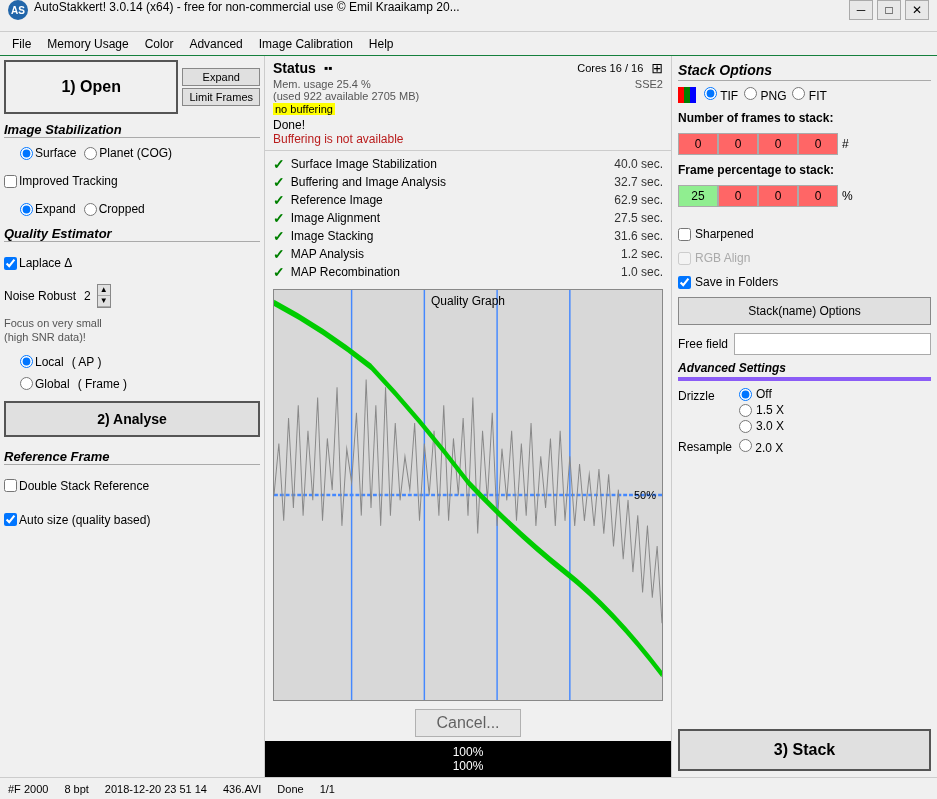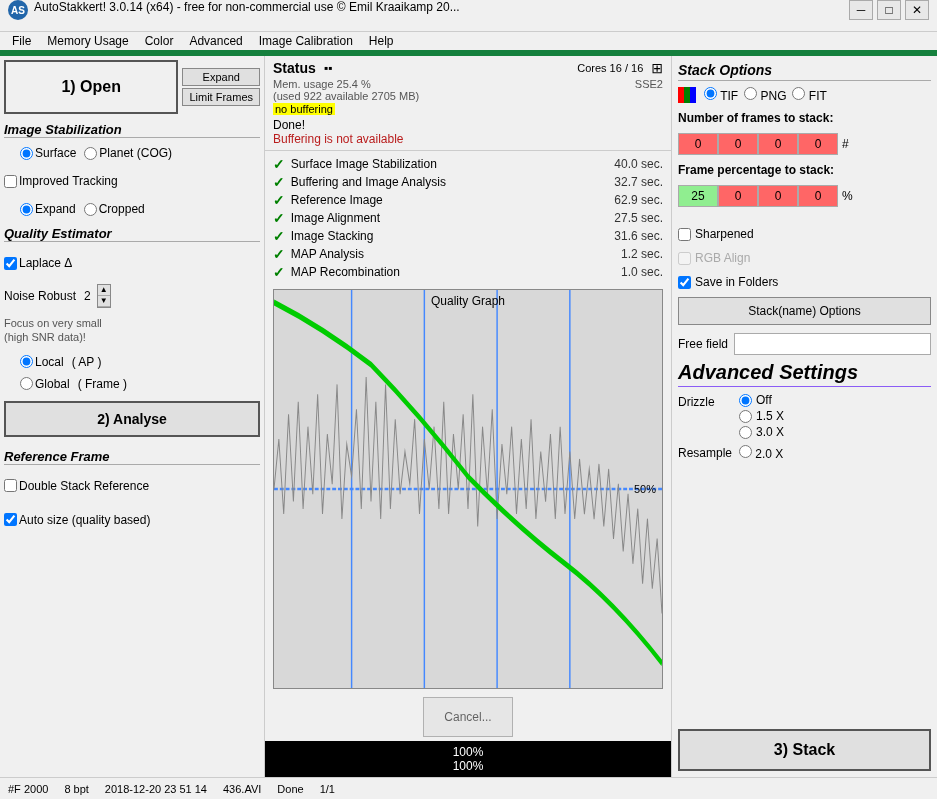--- a/index.html
+++ b/index.html
@@ -46,21 +46,21 @@
       display: flex; align-items: center; justify-content: center;
       font-size: 12px;
     }
     
     #menu-bar {
       background: #f0f0f0;
       height: 24px;
       display: flex;
       align-items: center;
       padding: 0 4px;
-      border-bottom: 6px solid #15803d;
+      border-bottom: 1px solid #15803d;
     }
     .menu-item {
       padding: 2px 8px;
       cursor: pointer;
       font-size: 12px;
     }
     
     #main {
       display: flex;
       flex: 1;
@@ -236,23 +236,23 @@
       position: absolute;
       top: 4px; left: 0; right: 0;
     }
     #graph-svg {
       width: 100%; height: 100%;
     }
     
     #cancel-btn {
       background: #e0e0e0;
       border: 1px solid #888;
-      padding: 12px 20px;
-      cursor: pointer;
-      font-size: 12px;
+      padding: 4px 20px;
+      cursor: pointer;
+      font-size: 16px;
       margin: 4px auto;
       display: block;
       opacity: 0.6;
     }
     
     #progress-area {
       background: #000;
       color: #fff;
       text-align: center;
       padding: 4px;
@@ -324,24 +324,24 @@
     .free-field-label { font-size: 12px; }
     .free-field-input {
       flex: 1;
       height: 22px;
       border: 1px solid #aaa;
       background: white;
       font-size: 12px;
       padding: 0 2px;
     }
     .advanced-title {
-      font-size: 20px;
+      font-size: 12px;
       font-weight: bold;
       font-style: italic;
-      border-bottom: 1px solid #8b5cf6;
+      border-bottom: 4px solid #8b5cf6;
       padding-bottom: 2px;
     }
     
     .drizzle-row {
       display: flex; align-items: flex-start; gap: 6px;
     }
     .drizzle-label { font-size: 12px; min-width: 55px; padding-top: 2px; }
     .drizzle-options { display: flex; flex-direction: column; gap: 2px; }
     .drizzle-options label { display: flex; align-items: center; gap: 4px; cursor: pointer; font-size: 12px; }
     .resample-row {

